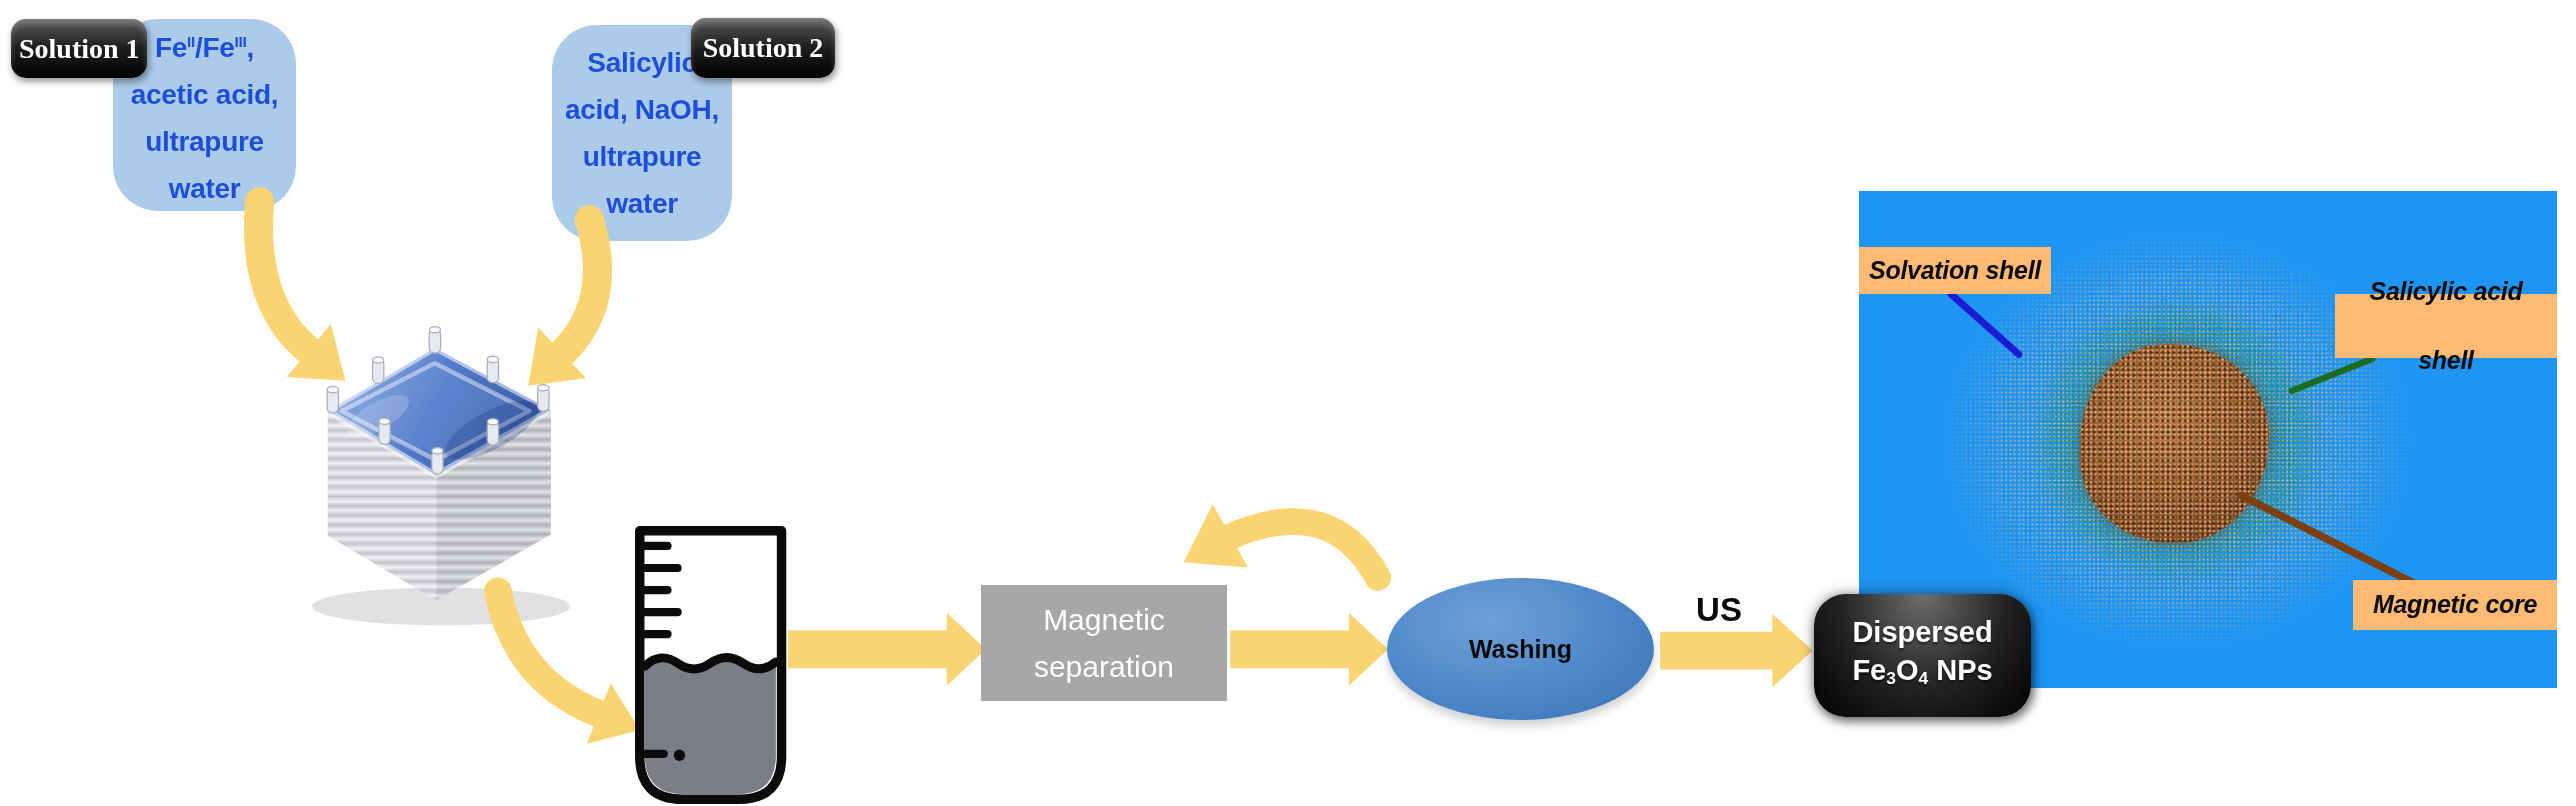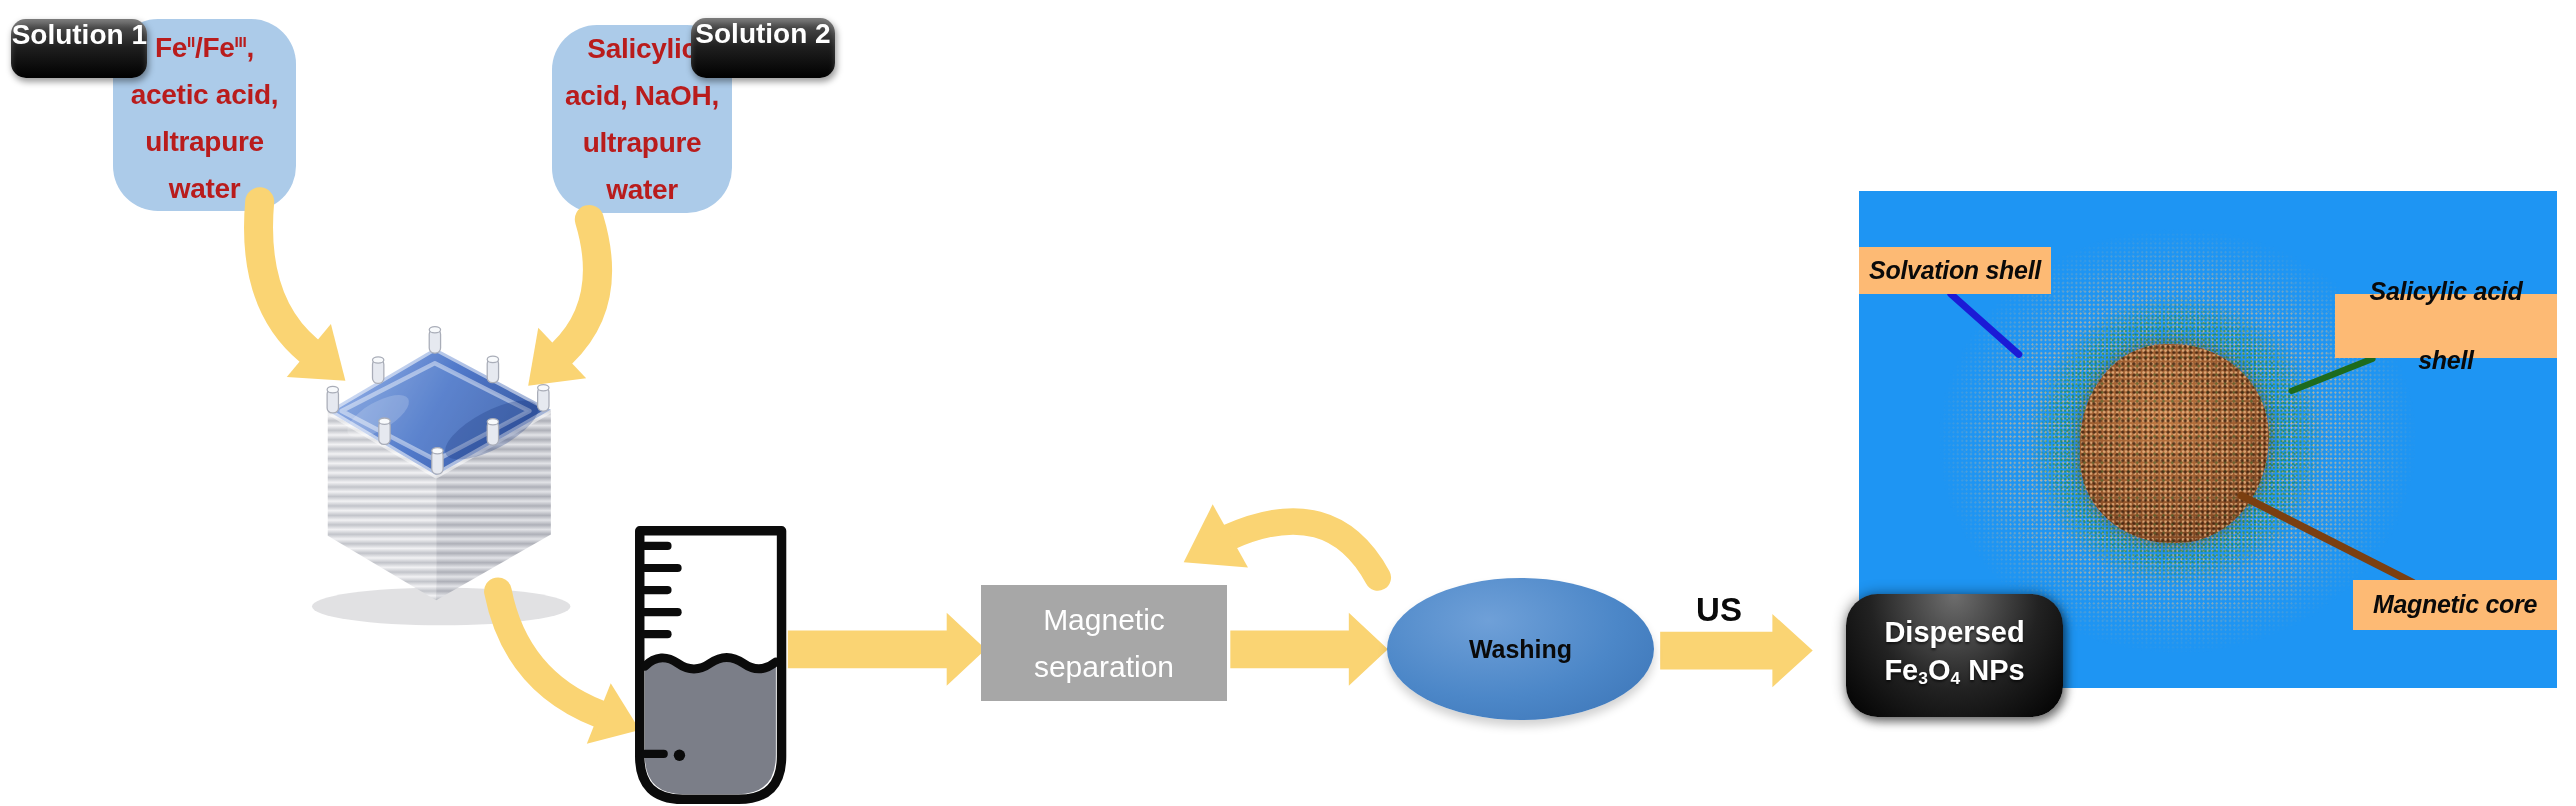--- a/index.html
+++ b/index.html
@@ -7,29 +7,29 @@
        font-family:"Liberation Sans", sans-serif;}
   .stage{position:relative;width:2576px;height:807px;background:#fff;}
 
   
   .z1{z-index:1;} .z2{z-index:2;} .z3{z-index:3;}
   .abs{position:absolute;}
 
   
   .bubble{background:var(--bubble-blue,#ACCBE9);border-radius:45px;
           display:flex;flex-direction:column;justify-content:center;
-          text-align:center;color:#b91c1c;font-weight:700;font-size:28px;
+          text-align:center;color:#1d4ed8;font-weight:700;font-size:28px;
           line-height:47px;letter-spacing:-0.3px;}
   .bubble sup{font-size:0.55em;vertical-align:super;font-weight:700;}
 
   
   .blackpill{background:linear-gradient(180deg,#5a5a5a 0%,#1f1f1f 48%,#000 100%);
-             border-radius:15px;display:flex;align-items:flex-start;justify-content:center;
+             border-radius:15px;display:flex;align-items:center;justify-content:center;
              color:#fff;font-weight:700;font-size:28px;
-             box-shadow:1.9px 3.8px 6.3px rgba(0,0,0,.38), inset 0 5px 6.3px rgba(255,255,255,.22);}
+             box-shadow:1.9px 3.8px 6.3px rgba(0,0,0,.38), inset 0 5px 6.3px rgba(255,255,255,.22);font-family:Liberation Serif, serif;}
 
   
   .graybox{background:var(--box-gray,#A7A7A7);display:flex;flex-direction:column;
            justify-content:center;text-align:center;color:#fff;font-weight:400;
            font-size:30px;line-height:47px;}
   .ellipse{border-radius:50%;display:flex;align-items:center;justify-content:center;
            background:radial-gradient(ellipse at 38% 30%, #6FA0D8 0%, var(--washing-blue,#4C87C8) 55%, #3A72B4 100%);
            color:#0a0a0a;font-weight:700;font-size:25px;
            box-shadow:0 6.3px 10px rgba(0,0,0,.18);}
   .dispersed{background:radial-gradient(ellipse at 50% 0%, #6e6e6e 0%, #222 55%, #000 100%);
@@ -85,21 +85,21 @@
     <div class="core" style="left:221px;top:153px;width:189px;height:199px;"></div>
   </div>
 
   <div class="abs z1 bubble" style="left:113px;top:19px;width:183px;height:192px;">
     <div><span>Fe</span><sup>II</sup><span>/Fe</span><sup>III</sup><span>,</span></div>
     <div>acetic acid,</div>
     <div>ultrapure</div>
     <div>water</div>
   </div>
 
-  <div class="abs z1 bubble" style="left:552px;top:25px;width:180px;height:188px;justify-content:flex-end;">
+  <div class="abs z1 bubble" style="left:552px;top:25px;width:180px;height:216px;">
     <div>Salicylic</div>
     <div>acid, NaOH,</div>
     <div>ultrapure</div>
     <div>water</div>
   </div>
 
   <svg class="abs z2" style="left:0;top:0;" width="2576" height="807" viewBox="0 0 4087 1280">
     <defs>
       <linearGradient id="leftStripes" gradientUnits="userSpaceOnUse" x1="0" y1="0" x2="0" y2="15" spreadMethod="repeat">
         <stop offset="0" stop-color="#f2f2f4"></stop>
@@ -223,21 +223,21 @@
   </div>
 
   <div class="abs z3 ellipse" style="left:1387px;top:578px;width:267px;height:142px;">
     <span>Washing</span>
   </div>
 
   <div class="abs z3 plain-bold" style="left:1670px;top:591px;width:98px;font-size:33px;line-height:38px;">
     <span>US</span>
   </div>
 
-  <div class="abs z3 dispersed" style="left:1814px;top:594px;width:217px;height:123px;margin-left:32px;">
+  <div class="abs z3 dispersed" style="left:1814px;top:594px;width:217px;height:123px;">
     <div>Dispersed</div>
     <div><span>Fe</span><sub>3</sub><span>O</span><sub>4</sub><span> NPs</span></div>
   </div>
 
   <div class="abs z3 whitelabel" style="left:1859px;top:247px;width:192px;height:47px;">
     <span>Solvation shell</span>
   </div>
 
   <div class="abs z3 whitelabel" style="left:2335px;top:294px;width:222px;height:64px;gap:38px;">
     <div>Salicylic acid</div>

